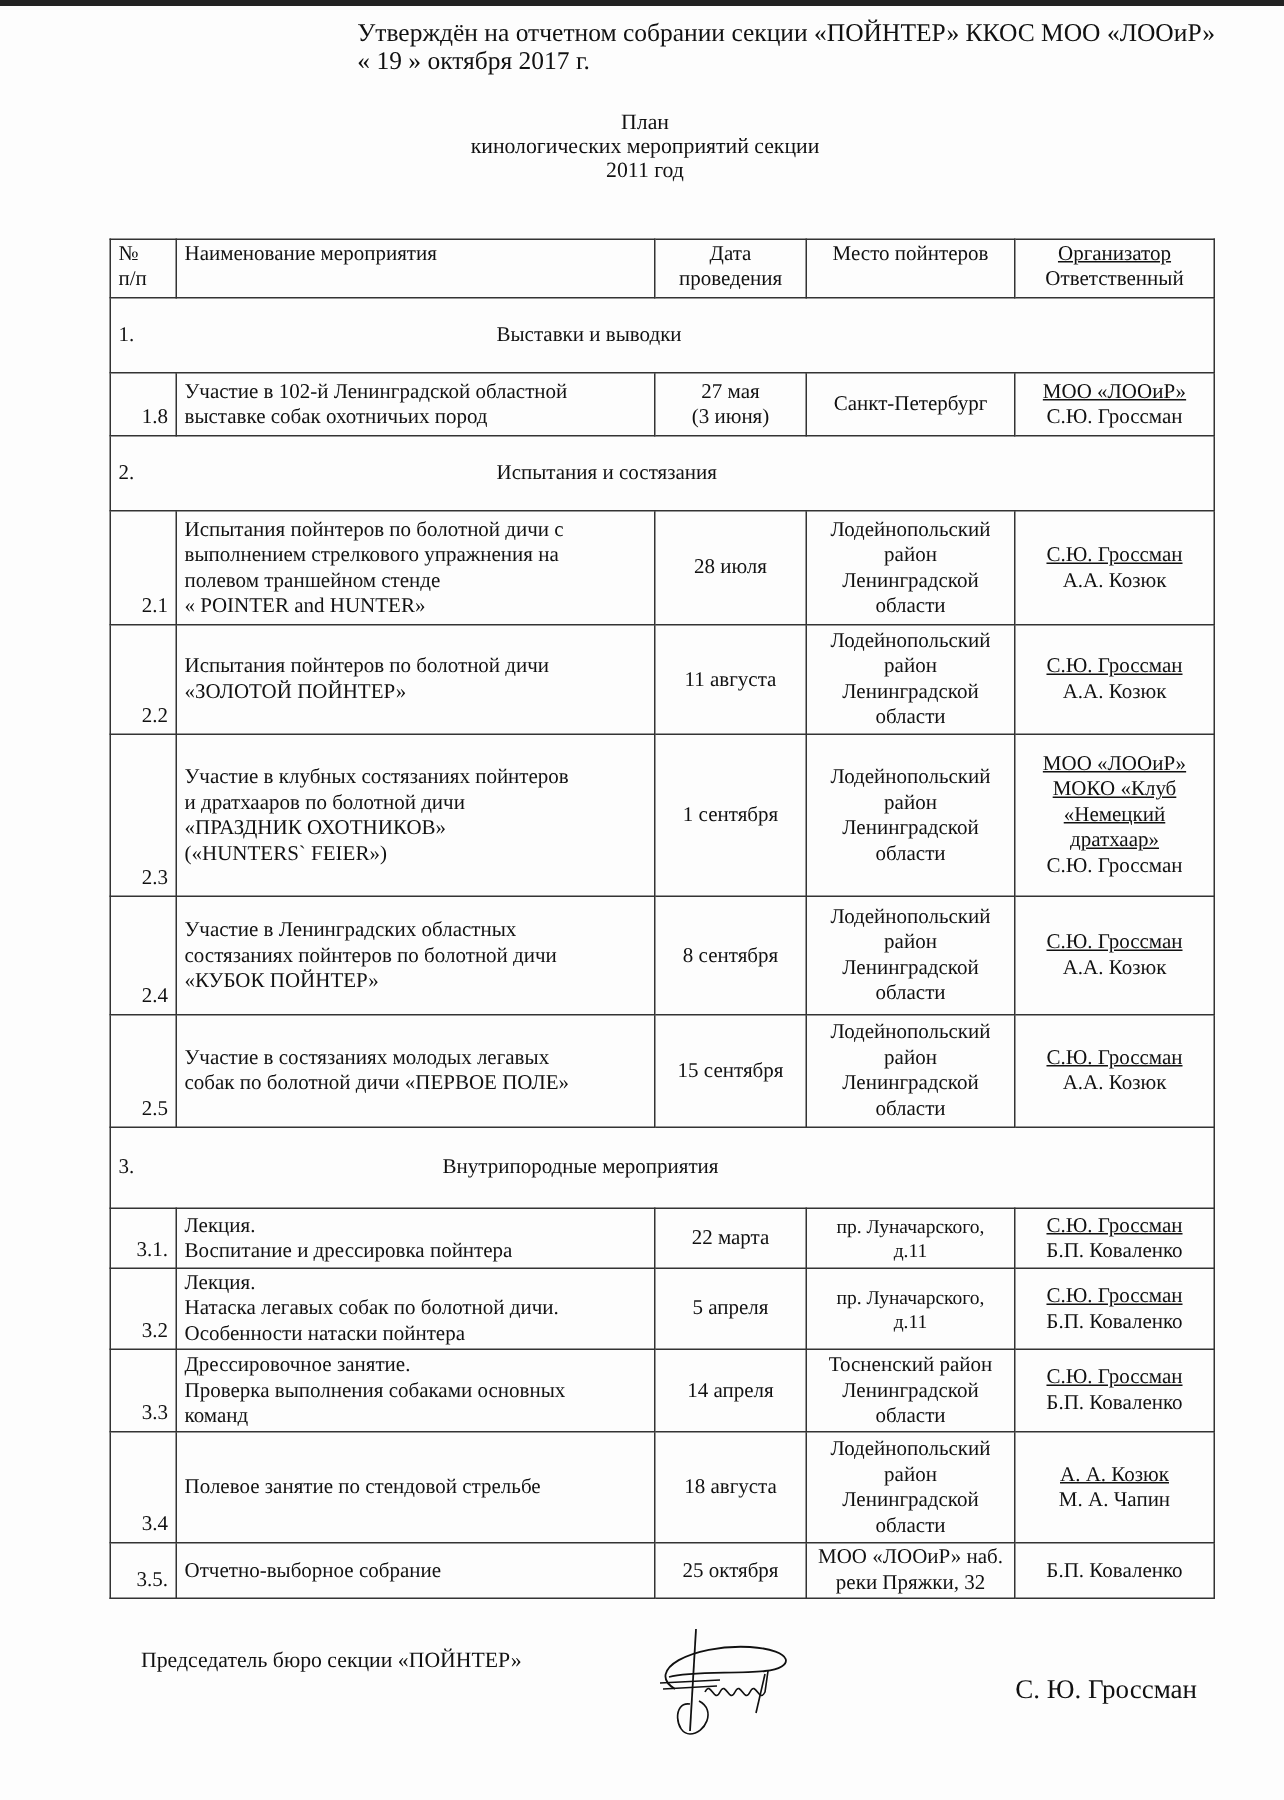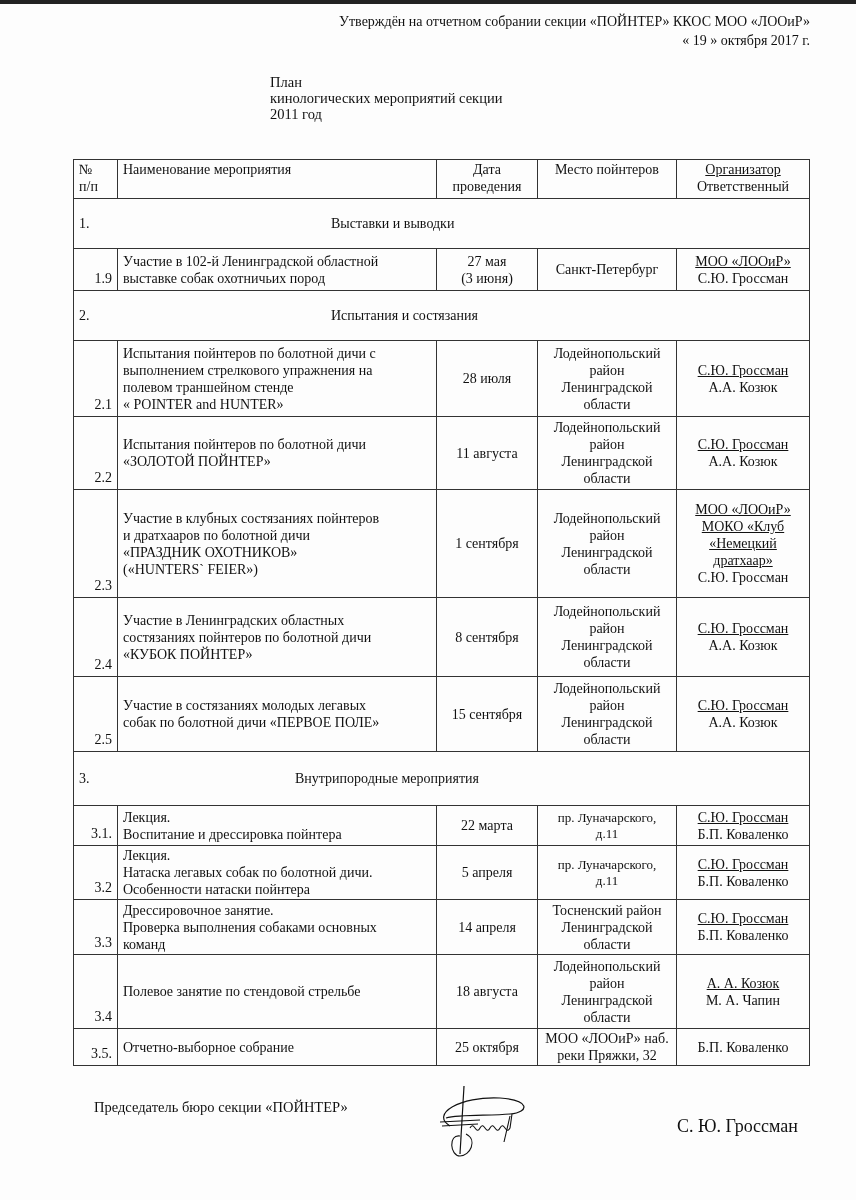--- a/index.html
+++ b/index.html
@@ -1,21 +1,21 @@
 <!DOCTYPE html>
 <html><head>
 <meta charset="utf-8">
 <style>
   html, body { margin:0; padding:0; }
   body { width:856px; height:1200px; background:#fff; position:relative; overflow:hidden;
          font-family:"Liberation Serif", "DejaVu Serif", serif; color:#111; }
   .page { position:absolute; inset:0; background:#fdfdfd; }
   .topbar { position:absolute; left:0; top:0; width:856px; height:4px; background:#222; }
-  .approval { position:absolute; right:46px; top:12px; text-align:right; font-size:14px; line-height:19px; }
-  .title-block { position:absolute; left:270px; top:74px; width:320px; text-align:left; font-size:14.5px; line-height:16px; }
+  .approval { position:absolute; right:46px; top:12px; font-size:17px; line-height:19px; }
+  .title-block { position:absolute; left:270px; top:74px; width:320px; text-align:center; font-size:14.5px; line-height:16px; }
   .title-block .bold { font-weight:bold; }
   table.plan { position:absolute; left:73px; top:159px; width:736px; border-collapse:collapse; font-size:14px; line-height:17px; table-layout:fixed; }
   table.plan td { border:1px solid #333; vertical-align:middle; padding:1px 5px; }
   table.plan col.c1 { width:44px; } table.plan col.c2 { width:319px; } table.plan col.c3 { width:101px; }
   table.plan col.c4 { width:139px; } table.plan col.c5 { width:133px; }
   tr.hdr td { vertical-align:top; height:36px; }
   .center { text-align:center; } .right-num { text-align:right; vertical-align:bottom !important; padding-bottom:3px !important; }
   tr.section td { height:47px; }
   .sec-num { display:inline-block; width:40px; }
   .sec-title { font-weight:normal; display:inline-block; }
@@ -65,21 +65,21 @@
         <td class="center">Место пойнтеров</td>
         <td class="center">
           <span class="u">Организатор</span>
           <span class="l">Ответственный</span>
         </td>
       </tr>
     <tr class="section" style="height: 49px;">
           <td colspan="5"><span class="sec-num">1.</span><span class="sec-title" style="margin-left: 212px;">Выставки и выводки</span></td>
         </tr>
         <tr style="height: 42px;">
-          <td class="center right-num">1.9</td>
+          <td class="center right-num">1.8</td>
           <td>
             <span class="l">Участие в 102-й Ленинградской областной</span>
             <span class="l">выставке собак охотничьих пород</span>
           </td>
           <td class="center">
             <span class="l">27 мая</span>
             <span class="l">(3 июня)</span>
           </td>
           <td class="center">
             <span class="l">Санкт-Петербург</span>

